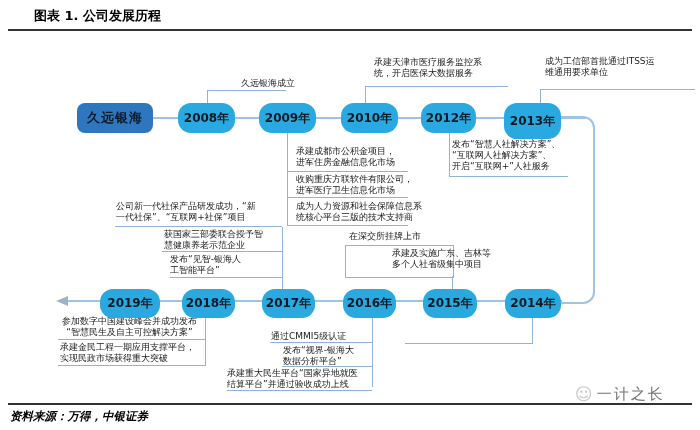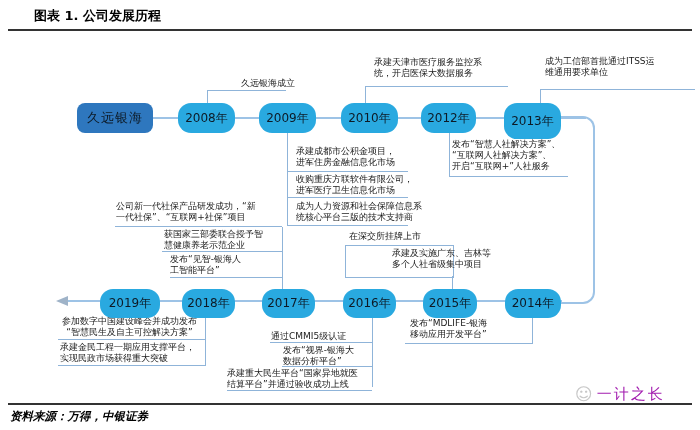--- a/index.html
+++ b/index.html
@@ -2,36 +2,36 @@
 <html><head>
 <meta charset="utf-8">
 <style>
   html,body{margin:0;padding:0;background:#ffffff;}
   #page{position:relative;width:700px;height:430px;background:#fff;overflow:hidden;
         font-family:"DejaVu Sans","Liberation Sans",sans-serif;}
   .abs{position:absolute;}
   .title{font-size:13px;font-weight:bold;color:#000;margin-left:24px;}
   .rule{background:#333;height:2px;}
   .box{position:absolute;border-radius:8px;display:flex;align-items:center;justify-content:center;
-       font-weight:normal;color:#0d1a26;z-index:3;}
+       font-weight:bold;color:#0d1a26;z-index:3;}
   .company{background:#2e77be;font-size:13px;letter-spacing:1px;}
   .yr{background:#29a9e0;font-size:12px;border-radius:13px;}
   .lbl{position:absolute;font-size:9px;line-height:11px;color:#1a1a1a;white-space:nowrap;z-index:2;}
   .hl{position:absolute;height:1px;background:#8fb4d9;z-index:1;}
   .vl{position:absolute;width:1px;background:#8fb4d9;z-index:1;}
   .mainline{position:absolute;height:2px;background:#9dc3e6;z-index:0;}
   .elbow{position:absolute;border:2px solid #9dc3e6;border-left:none;
          border-radius:0 12px 12px 0;z-index:0;}
   .arrow{position:absolute;width:0;height:0;border-top:5px solid transparent;
          border-bottom:5px solid transparent;border-right:12px solid #9fb3c8;z-index:1;}
   .evbox{position:absolute;border:1px solid #8fb4d9;z-index:2;}
   .footer{font-size:11.5px;font-weight:bold;font-style:italic;color:#000;}
   .wm{position:absolute;color:#bcbcbc;z-index:4;display:flex;align-items:center;gap:4px;}
   .wm .face{font-size:17px;line-height:17px;color:#c8c8c8;}
-  .wm .wmtxt{font-size:15px;letter-spacing:2px;color:#a21caf;}
+  .wm .wmtxt{font-size:15px;letter-spacing:2px;color:#737373;}
 </style>
 </head>
 <body>
 
 <div id="page">
 
   <div class="abs title" style="left:10px;top:7px;">图表 1. 公司发展历程</div>
   <div class="abs rule" style="left:8px;top:29px;width:684px;"></div>
 
   <div class="mainline" style="left:150px;top:117px;width:436px;"></div>
@@ -137,24 +137,20 @@
   </div>
   <div class="hl" style="left:282px;top:366px;width:90px;"></div>
   <div class="lbl" style="left:227px;top:368px;">
     <div>承建重大民生平台“国家异地就医</div>
     <div>结算平台”并通过验收成功上线</div>
   </div>
   <div class="hl" style="left:227px;top:390px;width:145px;"></div>
 
   <div class="vl" style="left:532px;top:318px;height:26px;"></div>
   <div class="hl" style="left:405px;top:343px;width:128px;"></div>
-  <div class="lbl" style="left:410px;top:318px;">
-    <div>发布“MDLIFE-银海</div>
-    <div>移动应用开发平台”</div>
-  </div>
 
   <div class="vl" style="left:205px;top:318px;height:48px;"></div>
   <div class="lbl" style="left:62px;top:316px;text-align:center;">
     <div>参加数字中国建设峰会并成功发布</div>
     <div>“智慧民生及自主可控解决方案”</div>
   </div>
   <div class="hl" style="left:58px;top:339px;width:147px;"></div>
   <div class="lbl" style="left:60px;top:342px;">
     <div>承建金民工程一期应用支撑平台，</div>
     <div>实现民政市场获得重大突破</div>

